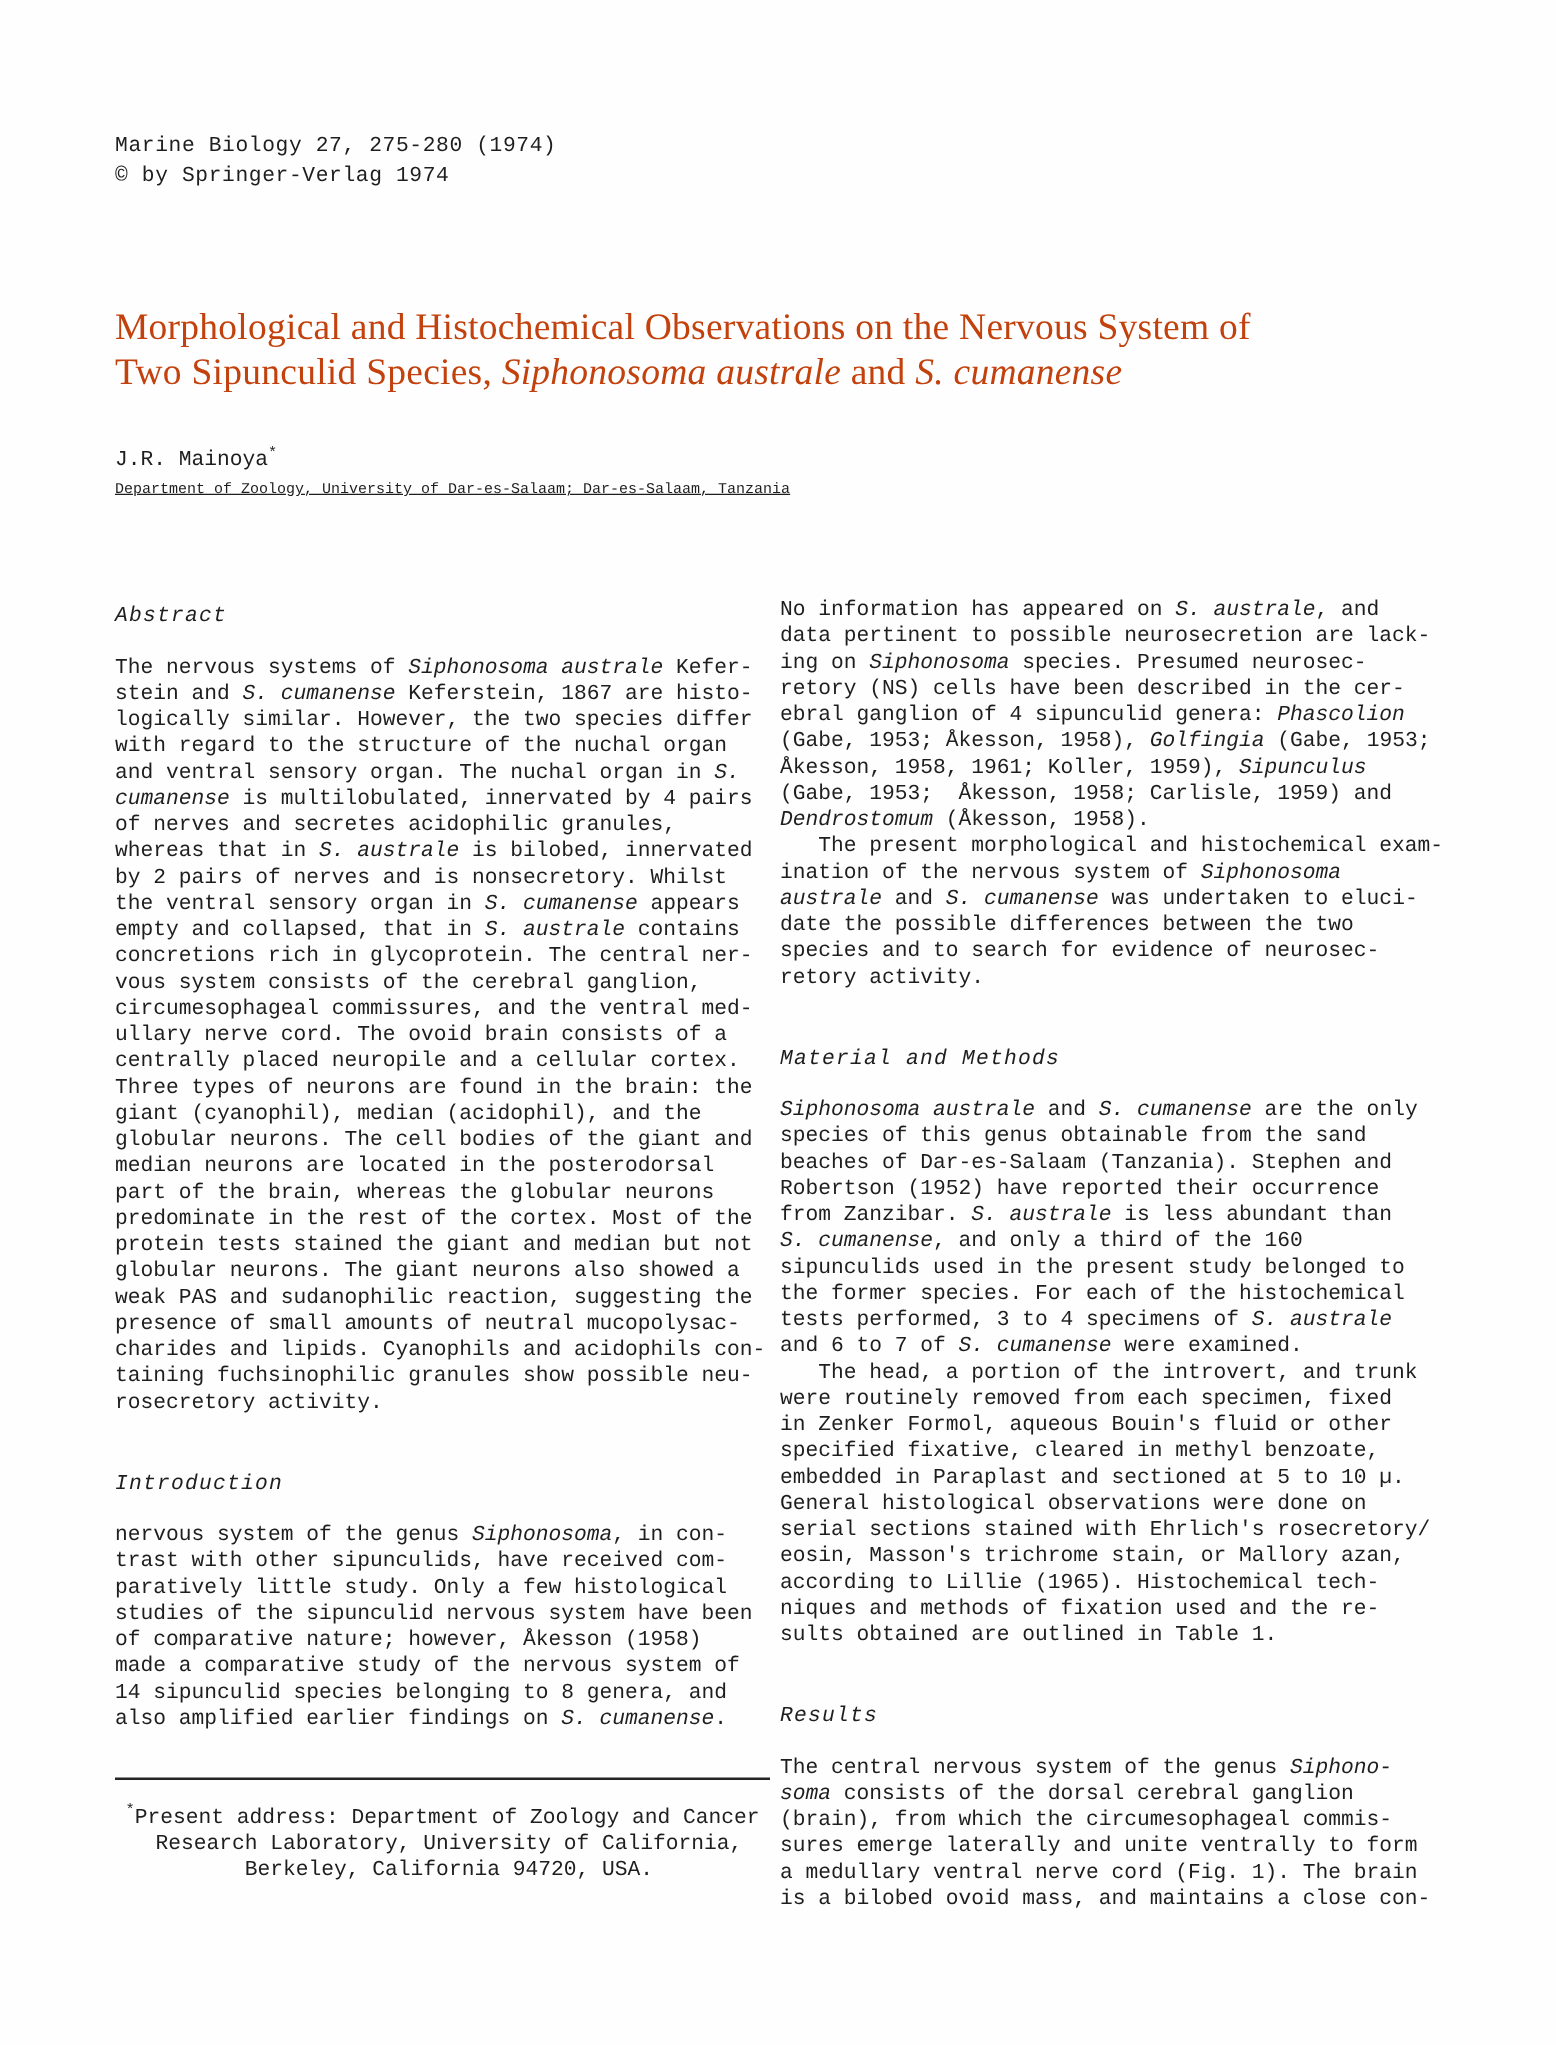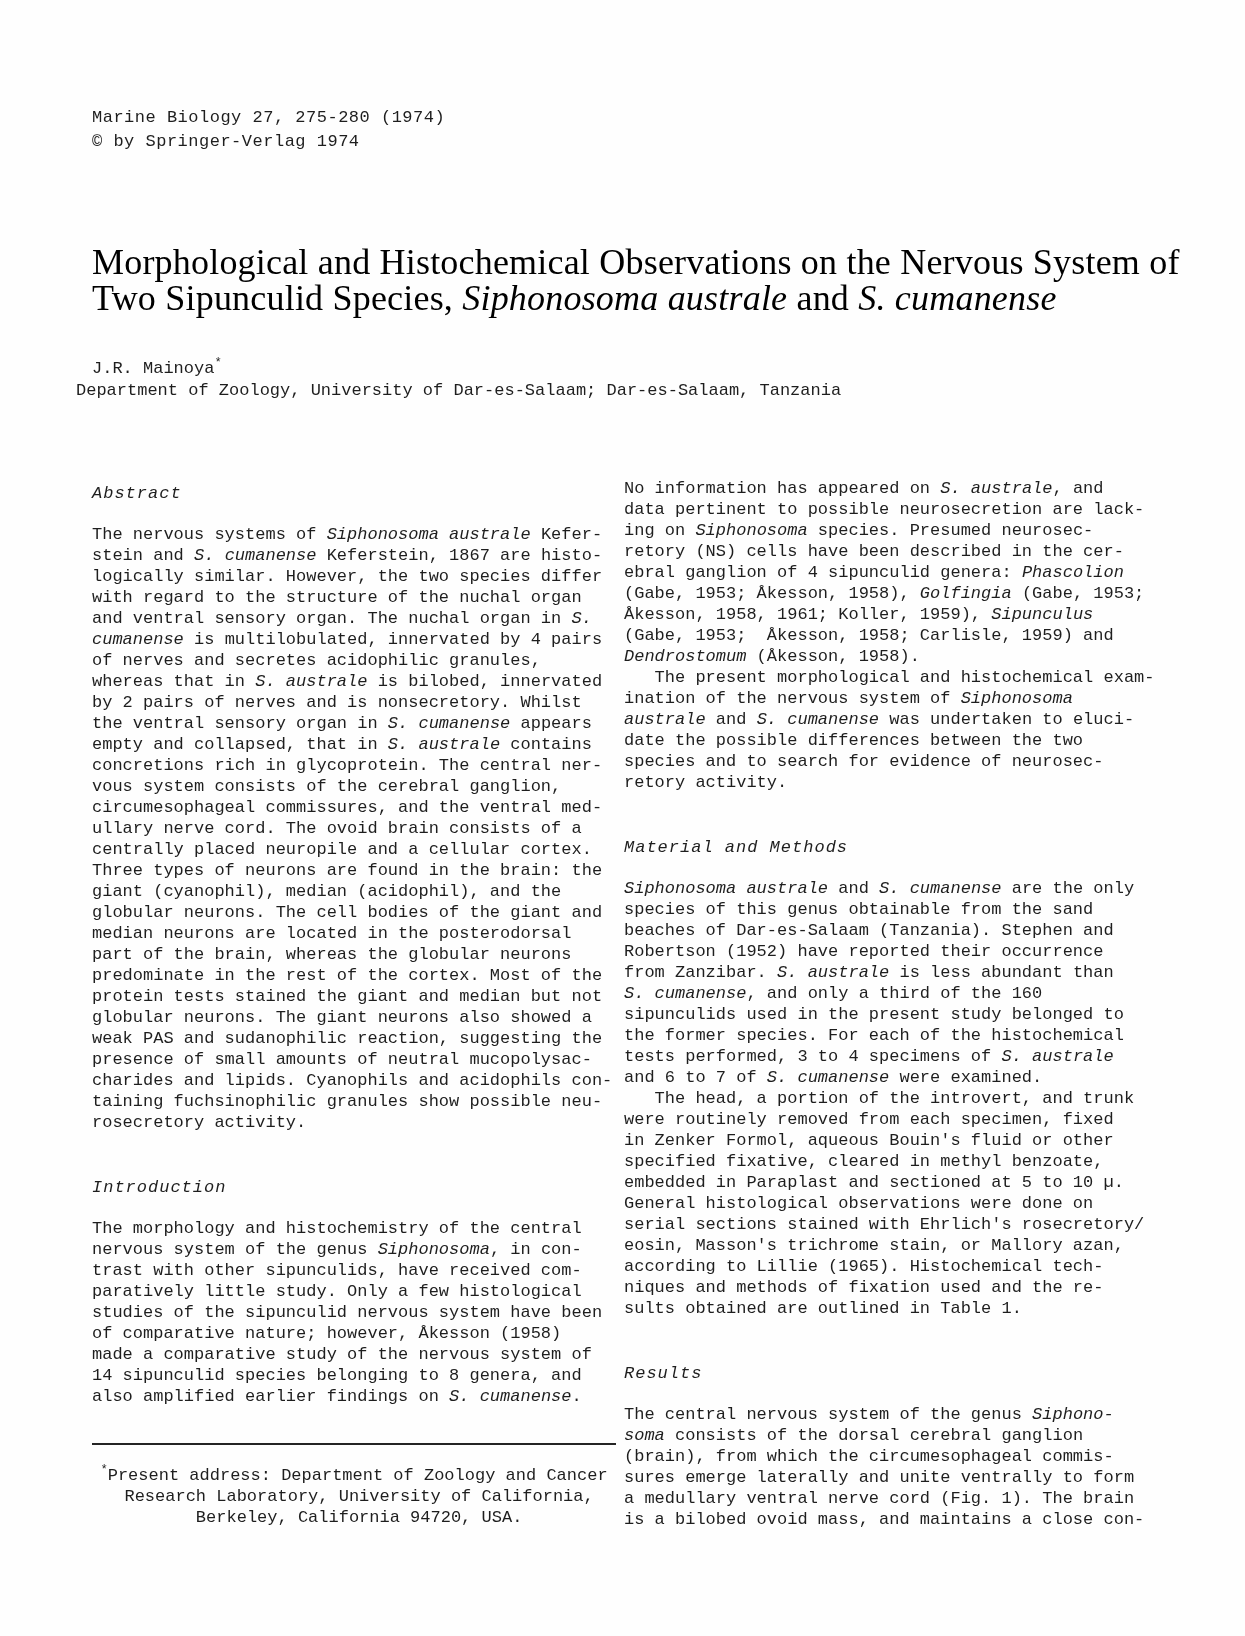--- a/index.html
+++ b/index.html
@@ -12,32 +12,32 @@
     overflow: hidden;
   }
   .journal-head {
     position: absolute; left: 92px; top: 106px;
     font-size: 17px; line-height: 24px;
     letter-spacing: 0.5px;
   }
   .title {
     position: absolute; left: 92px; top: 244px;
     font-family: "Liberation Serif", serif;
-    font-size: 36px; line-height: 36px;
-    font-weight: 500; color: #000000;
+    font-size: 30px; line-height: 36px;
+    font-weight: 500; color: #c2410c;
     margin: 0; letter-spacing: 0.2px;
   }
   .title .tline { display: block; white-space: pre; }
   .author {
     position: absolute; left: 92px; top: 336px;
     font-size: 17px; line-height: 22px; white-space: pre; margin-top: 22px;
   }
   .affiliation {
-    position: absolute; left: 76px; top: 380px;
-    font-size: 17px; line-height: 22px; white-space: pre;
+    position: absolute; left: 92px; top: 380px;
+    font-size: 12px; line-height: 22px; white-space: pre; text-decoration: underline;
   }
   .col {
     position: absolute; top: 478px;
     font-size: 17px; line-height: 21px;
   }
   .col-left  { left: 92px;  width: 524px; }
   .col-right { left: 624px; width: 534px; }
   .line { white-space: pre; height: 21px; }
   .block-heading {
     font-style: italic;
@@ -101,21 +101,20 @@
         <div class="line">protein tests stained the giant and median but not</div>
         <div class="line">globular neurons. The giant neurons also showed a</div>
         <div class="line">weak PAS and sudanophilic reaction, suggesting the</div>
         <div class="line">presence of small amounts of neutral mucopolysac-</div>
         <div class="line">charides and lipids. Cyanophils and acidophils con-</div>
         <div class="line">taining fuchsinophilic granules show possible neu-</div>
         <div class="line">rosecretory activity.</div>
       </div>
       <div class="block-heading">Introduction</div>
       <div class="block-para">
-        <div class="line">The morphology and histochemistry of the central</div>
         <div class="line"><span>nervous system of the genus </span><i>Siphonosoma</i><span>, in con-</span></div>
         <div class="line">trast with other sipunculids, have received com-</div>
         <div class="line">paratively little study. Only a few histological</div>
         <div class="line">studies of the sipunculid nervous system have been</div>
         <div class="line">of comparative nature; however, Åkesson (1958)</div>
         <div class="line">made a comparative study of the nervous system of</div>
         <div class="line">14 sipunculid species belonging to 8 genera, and</div>
         <div class="line"><span>also amplified earlier findings on </span><i>S. cumanense</i><span>.</span></div>
       </div>
       <div class="footnote-rule"></div>

